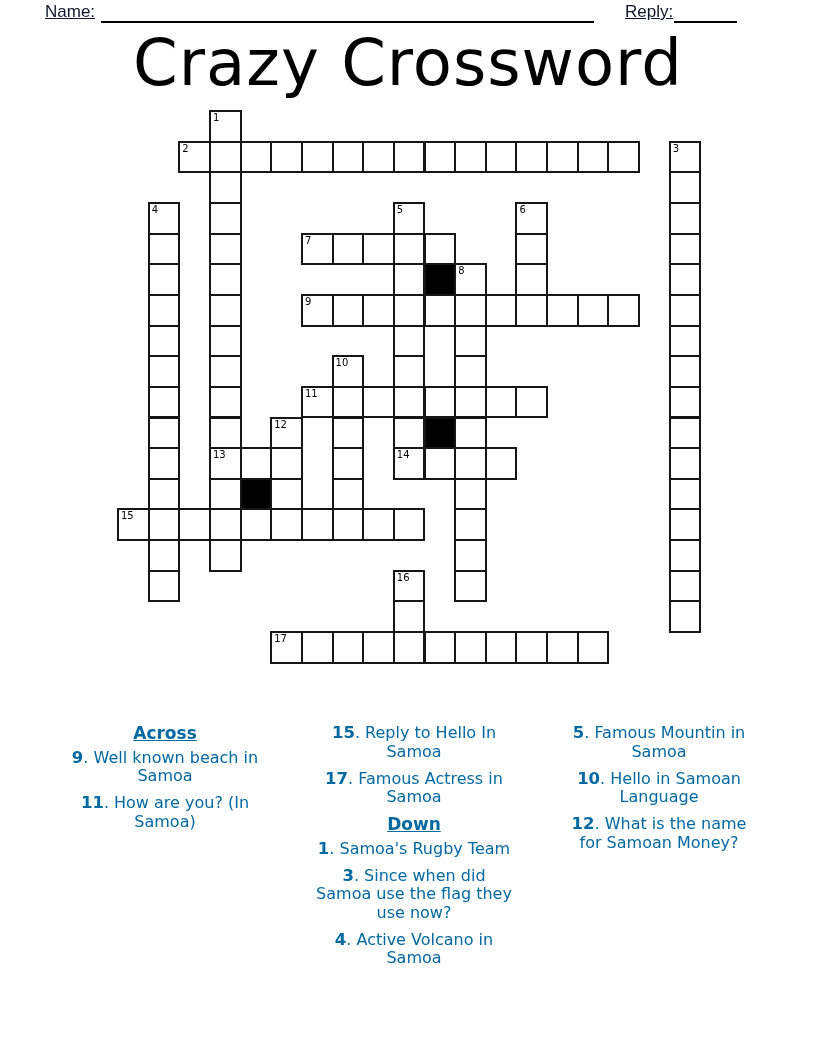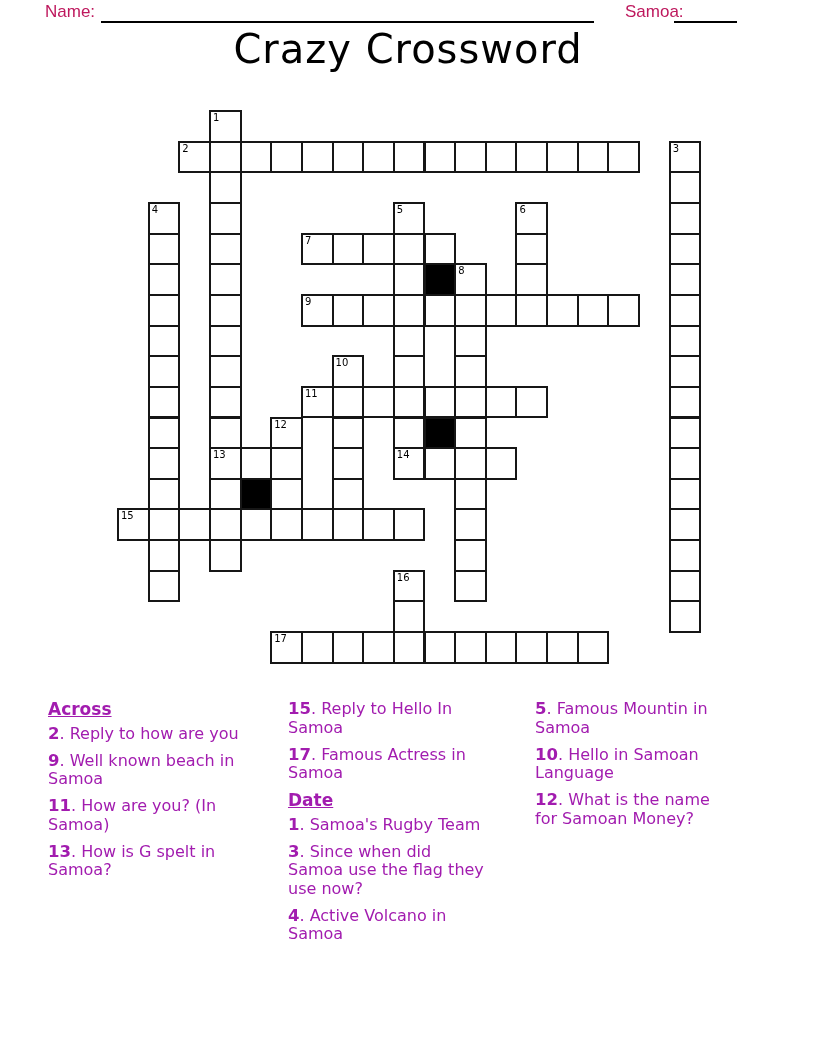--- a/index.html
+++ b/index.html
@@ -1,47 +1,47 @@
 <!DOCTYPE html>
 <html><head>
 <meta charset="utf-8">
 <style>
   html,body{margin:0;padding:0;background:#fff;}
   .page{position:relative;width:816px;height:1056px;background:#ffffff;overflow:hidden;
         font-family:"DejaVu Sans",sans-serif;color:#000;}
   
-  .hlabel{position:absolute;top:2px;font:17px "Liberation Sans",sans-serif;color:#be185d;}
+  .hlabel{position:absolute;top:2px;font:17px "Liberation Sans",sans-serif;color:#0f172a;text-decoration:underline;}
   .hline{position:absolute;top:5px;height:16px;border-bottom:2px solid #000;}
   
   .title{position:absolute;top:26px;left:0;width:816px;margin:0;text-align:center;
-         font-family:"DejaVu Sans",sans-serif;font-weight:500;font-size:40px;
+         font-family:"DejaVu Sans",sans-serif;font-weight:500;font-size:64px;
          letter-spacing:1px;color:#000;}
   
   #grid{position:absolute;left:117px;top:110px;width:583px;height:553px;}
   .cell{position:absolute;box-sizing:border-box;width:32.65px;height:32.65px;
         border:2px solid #161616;background:#fff;}
   .cell.black{background:#000;}
   .cellnum{position:absolute;top:0px;left:2px;font-size:10px;line-height:11px;
            font-family:"DejaVu Sans",sans-serif;color:#000;}
   
-  .cluecol{position:absolute;top:700px;font-size:16px;line-height:18.5px;color:#a21caf;}
+  .cluecol{position:absolute;top:724px;font-size:16px;line-height:18.5px;color:#0369a1;text-align:center;}
   .clueheading{margin:0 0 6px 0;font-size:17px;font-weight:bold;
                text-decoration:underline;}
   .clue{margin:0 0 8.5px 0;}
   .clue b{font-size:16.5px;}
 </style>
 </head>
 <body>
 
 <div class="page">
 
   <span class="hlabel" style="left:45px">Name:</span>
   <div class="hline" style="left:101px;width:493px"></div>
 
-  <span class="hlabel" style="left:625px">Samoa:</span>
+  <span class="hlabel" style="left:625px">Reply:</span>
   <div class="hline" style="left:674px;width:63px"></div>
 
   <h1 class="title">Crazy Crossword</h1>
 
   <div id="grid">
       <div class="cell" style="left: 91.95px; top: 0px;">
         <span class="cellnum">1</span>
       </div>
       <div class="cell" style="left: 61.3px; top: 30.65px;">
         <span class="cellnum">2</span>
@@ -205,29 +205,27 @@
       <div class="cell" style="left: 398.45px; top: 521.05px;"></div>
       <div class="cell" style="left: 429.1px; top: 521.05px;"></div>
       <div class="cell" style="left: 459.75px; top: 521.05px;"></div>
       <div class="cell black" style="left: 306.5px; top: 153.25px;"></div>
       <div class="cell black" style="left: 306.5px; top: 306.5px;"></div>
       <div class="cell black" style="left: 122.6px; top: 367.8px;"></div>
     </div>
 
   <div class="cluecol" id="cluecol-0" style="left:48px;width:234px">
       <p class="clueheading">Across</p>
-      <p class="clue"><b>2</b>. Reply to how are you</p>
       <p class="clue"><b>9</b>. Well known beach in<br>Samoa</p>
       <p class="clue"><b>11</b>. How are you? (In<br>Samoa)</p>
-      <p class="clue"><b>13</b>. How is G spelt in<br>Samoa?</p>
     </div>
   <div class="cluecol" id="cluecol-1" style="left:288px;width:252px">
       <p class="clue"><b>15</b>. Reply to Hello In<br>Samoa</p>
       <p class="clue"><b>17</b>. Famous Actress in<br>Samoa</p>
-      <p class="clueheading">Date</p>
+      <p class="clueheading">Down</p>
       <p class="clue"><b>1</b>. Samoa's Rugby Team</p>
       <p class="clue"><b>3</b>. Since when did<br>Samoa use the flag they<br>use now?</p>
       <p class="clue"><b>4</b>. Active Volcano in<br>Samoa</p>
     </div>
   <div class="cluecol" id="cluecol-2" style="left:535px;width:248px">
       <p class="clue"><b>5</b>. Famous Mountin in<br>Samoa</p>
       <p class="clue"><b>10</b>. Hello in Samoan<br>Language</p>
       <p class="clue"><b>12</b>. What is the name<br>for Samoan Money?</p>
     </div>
 

